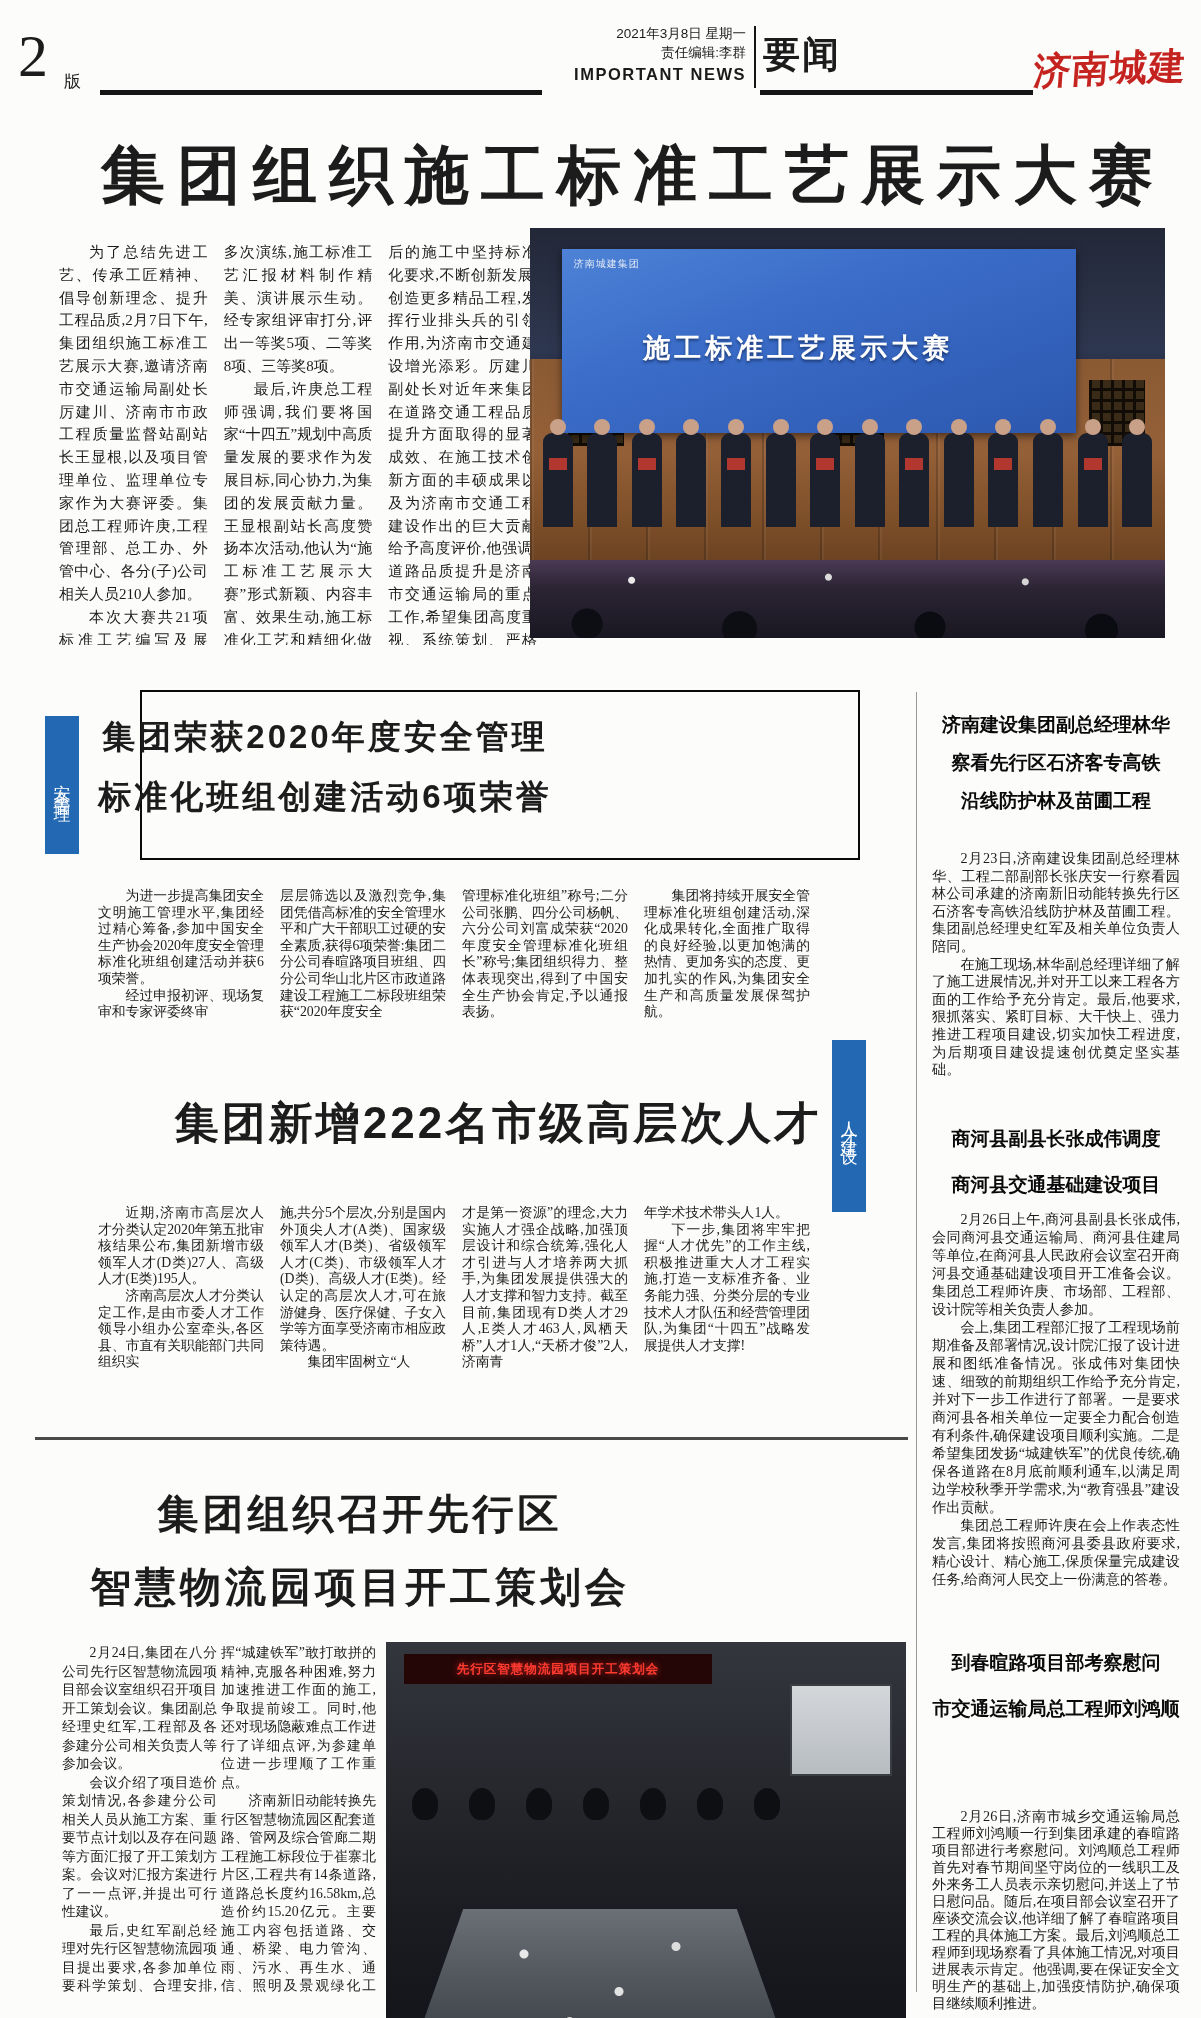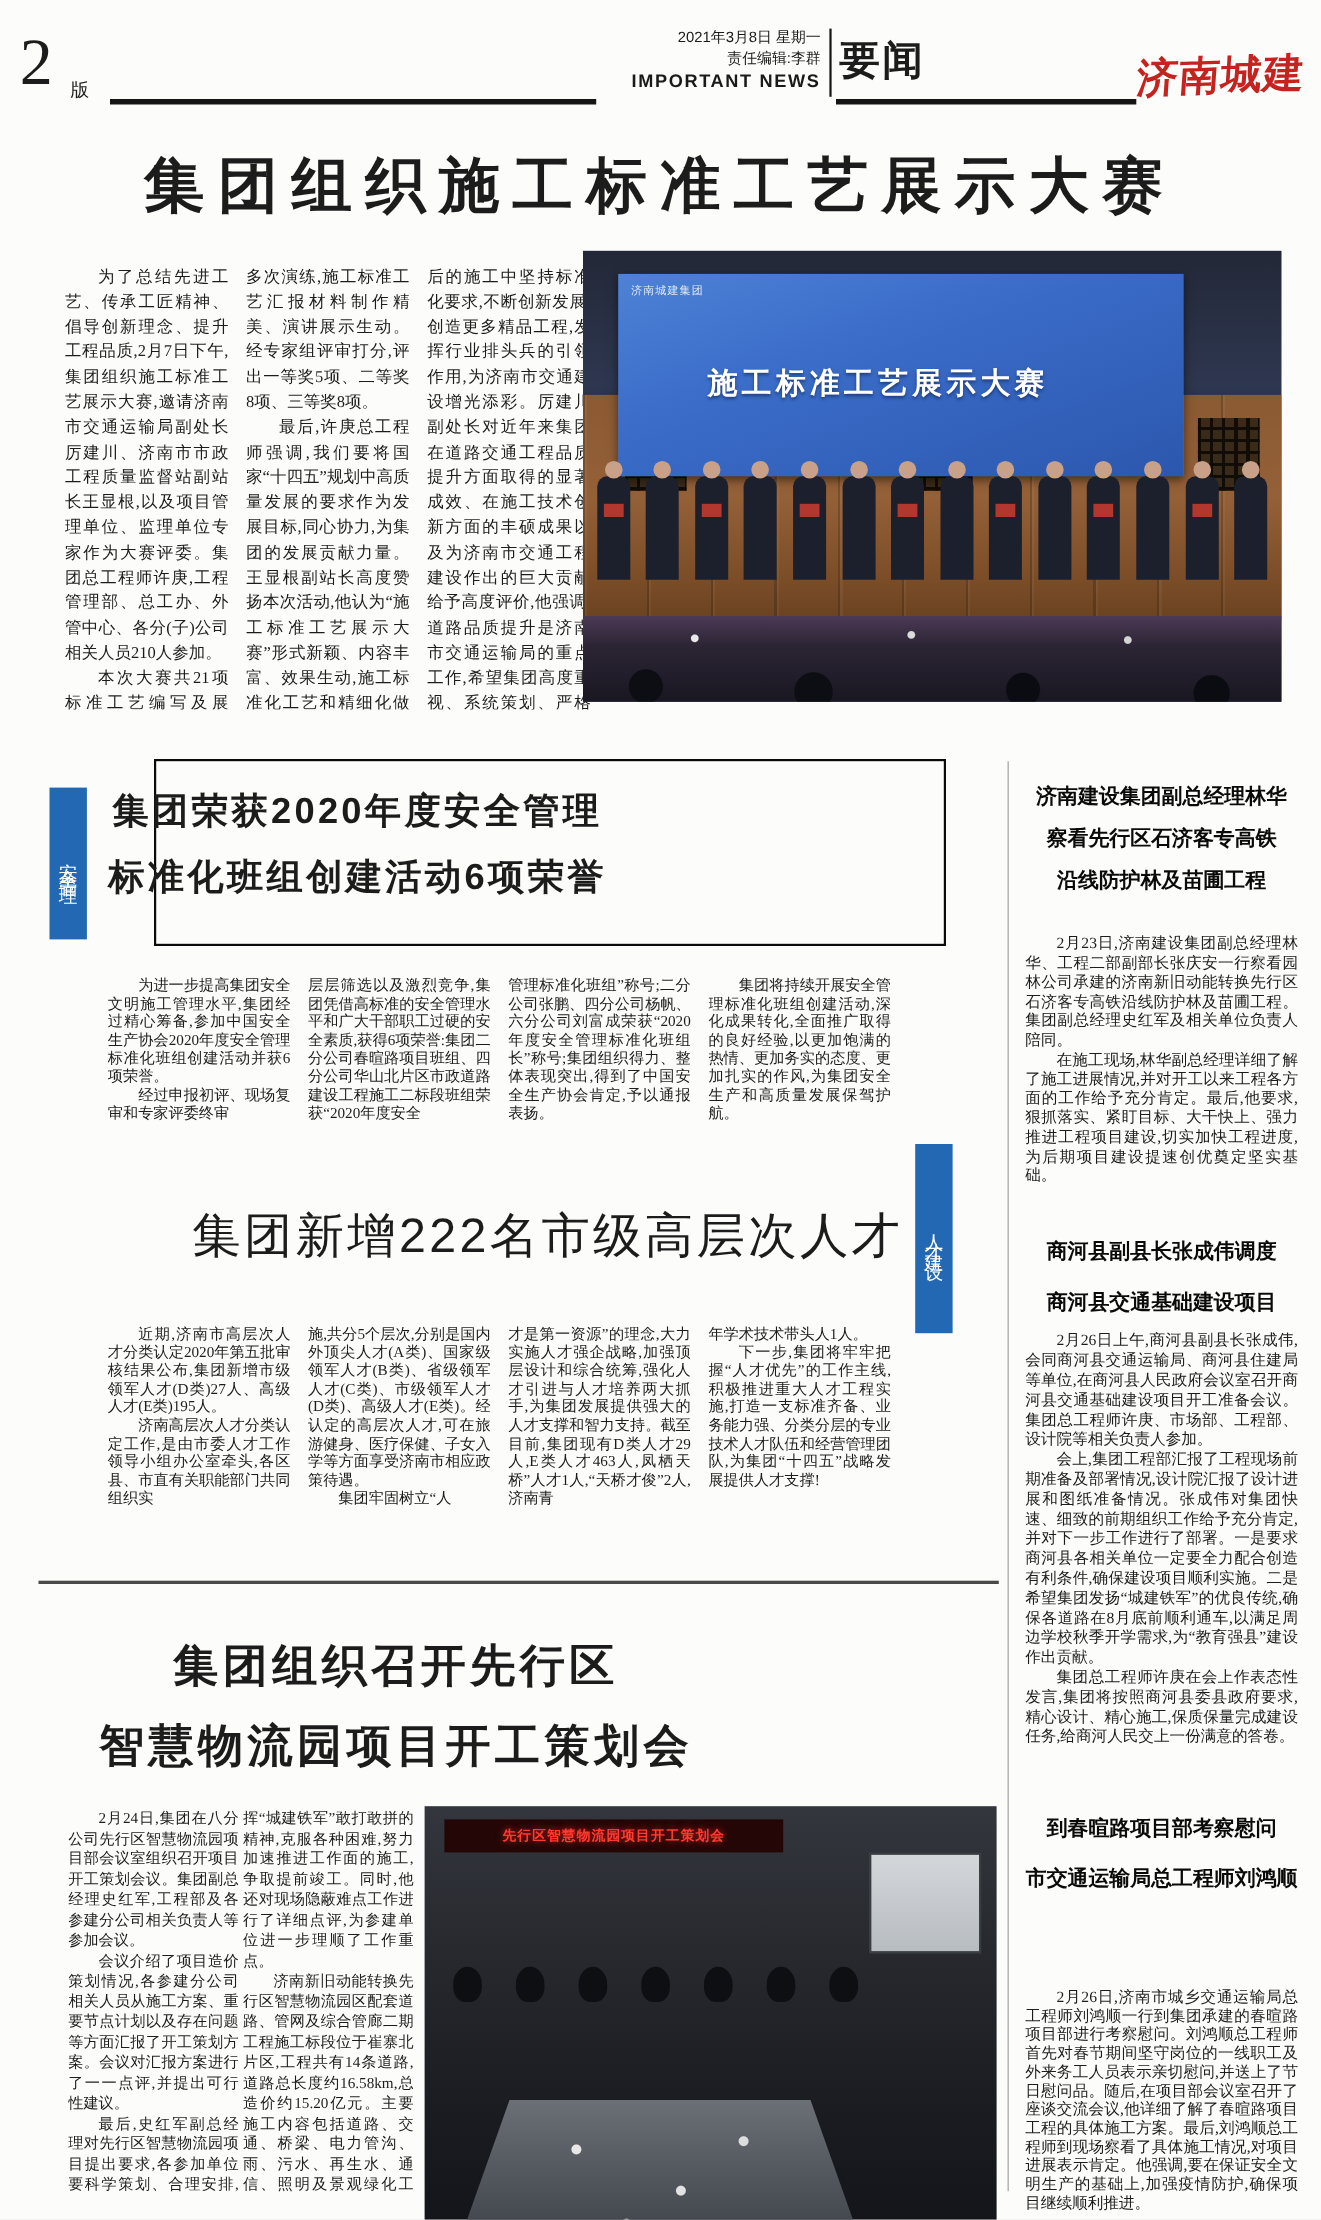--- a/index.html
+++ b/index.html
@@ -25,22 +25,22 @@
               color:#c5231f; letter-spacing:1px; transform:skewX(-6deg) rotate(-2deg);
               font-family:"Liberation Serif","DejaVu Serif",serif; }
 
   
   .cols { position:absolute; display:flex; }
   .col  { flex:1; overflow:hidden; text-align:justify; }
   .col p { margin:0; text-indent:2em; }
   .cont p:first-child { text-indent:0; }
 
   
-  #a1-head { position:absolute; left:35px; top:132px; width:1130px; text-align:center;
-             font-size:55px; font-weight:800; letter-spacing:12px; white-space:nowrap; }
+  #a1-head { position:absolute; left:35px; top:132px; width:1130px; text-align:right;
+             font-size:64px; font-weight:800; letter-spacing:12px; white-space:nowrap; }
   #a1-cols { left:35px; top:241px; width:478px; height:404px; gap:16px;margin-left:24px; }
   #a1-cols .col { font-size:15px; line-height:22.8px; }
 
   #photo1 { position:absolute; left:530px; top:228px; width:635px; height:410px; overflow:hidden;
             background:linear-gradient(180deg,#232838 0%,#2e3750 30%,#2e3750 30%,#273047 34%,#1d2233 100%); }
   #p1-wall { position:absolute; left:0; top:32%; width:100%; height:50%;
              background:repeating-linear-gradient(90deg, rgba(0,0,0,.18) 0 2px, rgba(255,255,255,.05) 2px 4px, transparent 4px 58px),
                         linear-gradient(180deg,#8a5a33 0%,#946038 45%,#7c4e28 80%,#6a4222 100%); }
   .lattice { position:absolute; top:10%; width:56px; height:66px;
              background:repeating-linear-gradient(0deg,#120c07 0 3px, transparent 3px 11px),
@@ -75,21 +75,21 @@
               color:#fff; writing-mode:vertical-rl; text-orientation:upright; letter-spacing:7px;
               font-size:17px; display:flex; align-items:center; justify-content:center; }
   .a2-hline { position:absolute; width:600px; left:25px; text-align:center; font-size:33px;
               font-weight:800; letter-spacing:3px; }
   #a2-h1 { top:715px; } #a2-h2 { top:775px; }
   #a2-cols { left:98px; top:888px; width:712px; height:178px; gap:16px; }
   #a2-cols .col, #a3-cols .col { font-size:13.8px; line-height:16.6px; }
 
   
   #a3-head { position:absolute; left:140px; top:1094px; width:716px; text-align:center;
-             font-size:44px; font-weight:400; letter-spacing:3px; white-space:nowrap; }
+             font-size:44px; font-weight:700; letter-spacing:3px; white-space:nowrap; }
   #a3-label { position:absolute; left:832px; top:1040px; width:34px; height:172px; background:#2268b2;
               color:#fff; writing-mode:vertical-rl; text-orientation:upright; letter-spacing:9px;
               font-size:17px; display:flex; align-items:center; justify-content:center; }
   #a3-cols { left:98px; top:1205px; width:712px; height:200px; gap:16px; }
 
   #rule-mid { position:absolute; left:35px; top:1437px; width:873px; height:3px; background:#4a4a4a; }
 
   
   #a4-head { position:absolute; left:55px; top:1478px; width:610px; text-align:center;
              font-size:41px; font-weight:800; letter-spacing:4px; line-height:73px; }

